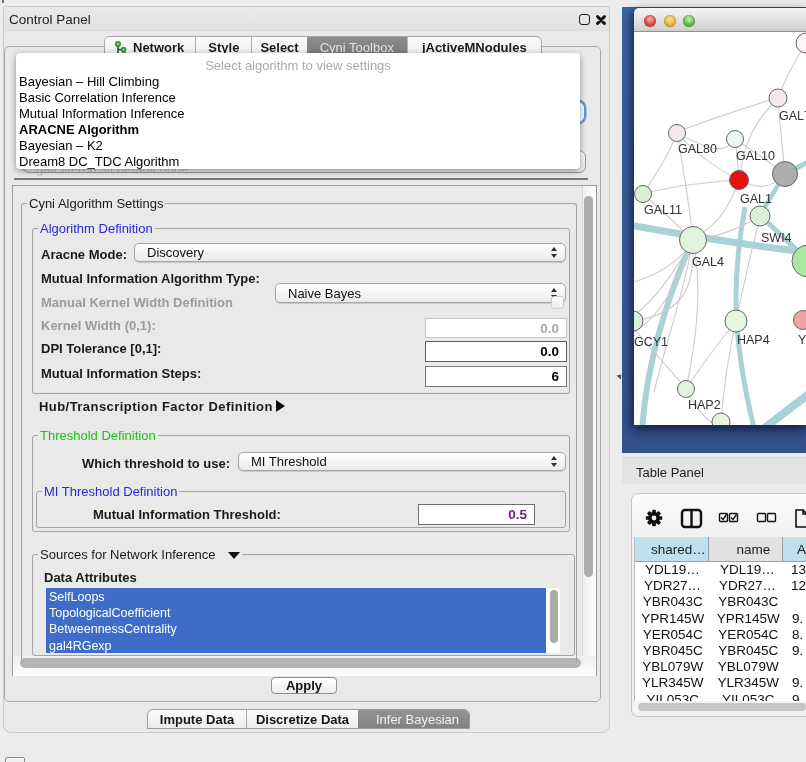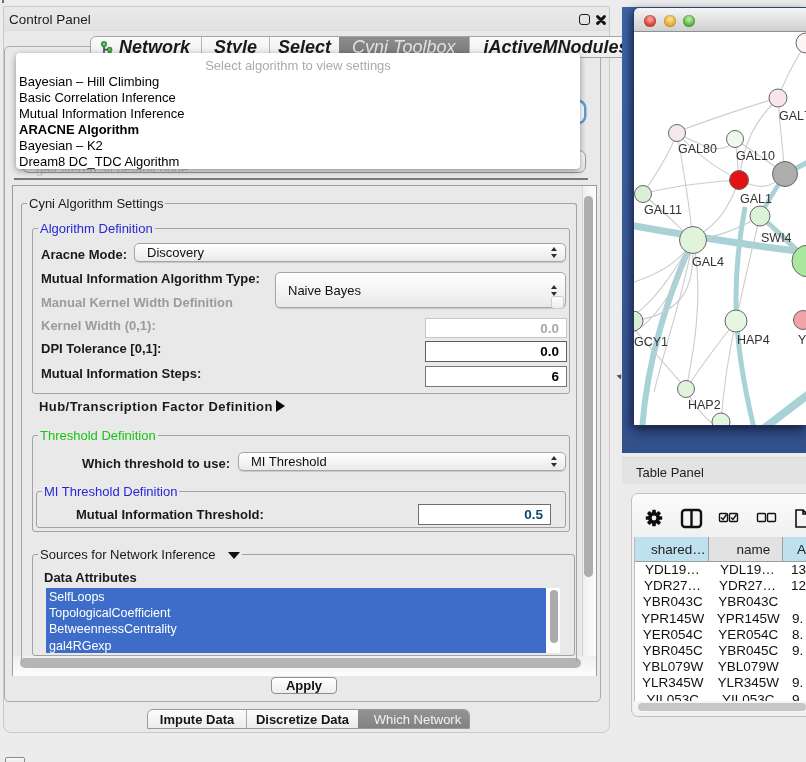--- a/index.html
+++ b/index.html
@@ -36,21 +36,21 @@
 
   <div class="abs" style="left:4px; top:8px; width:605px; height:23px; background:linear-gradient(#e9e9e9,#e2e2e2); border-bottom:1px solid #dcdcdc;"></div>
   <div class="abs" style="left:9px; top:12px; font-size:13.5px; color:#1c1c1c;">Control Panel</div>
   <div class="abs" style="left:579px; top:14px; width:10.5px; height:10.5px; border:1.6px solid #1c1c1c; border-radius:3px;"></div>
   <svg class="abs" style="left:596px; top:15px;" width="10" height="10" viewBox="0 0 10 10">
       <path d="M1.6,1.6 L8.4,8.4 M8.4,1.6 L1.6,8.4" stroke="#141414" stroke-width="2.9" stroke-linecap="round"></path>
     </svg>
 
   <div class="abs" style="left:4px; top:46px; width:597px; height:656px; background:#e9e9e9; border:1px solid #ababab; border-radius:5px;"></div>
 
-  <div class="abs" id="tabrow" style="left:90px; top:36px; height:22px; display:flex; border:1px solid #a6a6a6; border-radius:6px 6px 0 0; overflow:hidden; background:linear-gradient(#fbfbfb,#ededed); font-size:18px; font-weight:700; color:#1a1a1a;font-style:italic;">
+  <div class="abs" id="tabrow" style="left:104px; top:36px; height:22px; display:flex; border:1px solid #a6a6a6; border-radius:6px 6px 0 0; overflow:hidden; background:linear-gradient(#fbfbfb,#ededed); font-size:13px; font-weight:700; color:#1a1a1a;">
     <div style="display:flex; align-items:center; padding:0 11px 0 9px; border-right:1px solid #b5b5b5;">
       <svg width="13" height="15" viewBox="0 0 13 15" style="margin-right:6px; margin-top:3px;">
         <path d="M4,4 V13.4 H9" stroke="#4e4e5e" stroke-width="1.7" fill="none"></path>
         <path d="M4,8.6 H8.5" stroke="#4e4e5e" stroke-width="1.7" fill="none"></path>
         <circle cx="4" cy="3.1" r="2.8" fill="#3f9e3f" stroke="#2a7a2a" stroke-width="0.6"></circle>
         <circle cx="4" cy="3.1" r="1.3" fill="#7cc87c"></circle>
         <circle cx="9.6" cy="8.6" r="2.5" fill="#3f9e3f" stroke="#2a7a2a" stroke-width="0.6"></circle>
         <circle cx="9.6" cy="8.6" r="1.1" fill="#7cc87c"></circle>
         <circle cx="9.8" cy="13.4" r="2.4" fill="#3f9e3f" stroke="#2a7a2a" stroke-width="0.6"></circle>
         <circle cx="9.8" cy="13.4" r="1" fill="#7cc87c"></circle>
@@ -93,21 +93,21 @@
 
     <fieldset class="abs fs" style="left:32px; top:221px; width:538px; height:173px;">
       <legend style="color:#2727d8;">Algorithm Definition</legend>
     </fieldset>
     <div class="abs b lab" style="left:41px; top:247px;">Aracne Mode:</div>
     <div class="abs combo" style="left:134px; top:243px; width:432px; height:19px;">
         <span style="padding-left:12px;">Discovery</span>
         <span class="arr"></span>
       </div>
     <div class="abs b lab" style="left:41px; top:271px;">Mutual Information Algorithm Type:</div>
-    <div class="abs combo" style="left:275px; top:272px; width:291px; height:36px;">
+    <div class="abs combo" style="left:275px; top:283px; width:291px; height:20px;">
         <span style="padding-left:12px;">Naive Bayes</span>
         <span class="arr"></span>
       </div>
     <div class="abs b lab" style="left:41px; top:295px; color:#9b9b9b;">Manual Kernel Width Definition</div>
     <div class="abs" style="left:551px; top:296px; width:13px; height:13px; border:1px solid #cdcdcd; border-radius:3px; background:linear-gradient(#fdfdfd,#ededed);"></div>
     <div class="abs b lab" style="left:41px; top:318px; color:#9b9b9b;">Kernel Width (0,1):</div>
     <div class="abs field" style="left:425px; top:318px; width:142px; height:20px; border:1px solid #c6c6c6; color:#a8a8a8;">0.0</div>
     <div class="abs b lab" style="left:41px; top:341px;">DPI Tolerance [0,1]:</div>
     <div class="abs field" style="left:425px; top:341px; width:142px; height:21px; border:1px solid #5e5e5e; color:#000;">0.0</div>
     <div class="abs b lab" style="left:41px; top:366px;">Mutual Information Steps:</div>
@@ -121,38 +121,38 @@
     </fieldset>
     <div class="abs b lab" style="left:82px; top:456px;">Which threshold to use:</div>
     <div class="abs combo" style="left:238px; top:452px; width:328px; height:19px;">
         <span style="padding-left:12px;">MI Threshold</span>
         <span class="arr"></span>
       </div>
 
     <fieldset class="abs fs" style="left:36px; top:484px; width:530px; height:44px;">
       <legend style="color:#2727d8;margin-top:44px;">MI Threshold Definition</legend>
     </fieldset>
-    <div class="abs b lab" style="left:28px; top:507px;padding-left:48px;">Mutual Information Threshold:</div>
-    <div class="abs field" style="left:418px; top:504px; width:133px; height:21px; border:1px solid #6e6e6e; color:#0c4a6e;">0.5</div>
+    <div class="abs b lab" style="left:45px; top:507px;padding-left:48px;">Mutual Information Threshold:</div>
+    <div class="abs field" style="left:418px; top:504px; width:117px; height:21px; border:1px solid #6e6e6e; color:#701a75;">0.5</div>
 
     <fieldset class="abs fs" style="left:32px; top:547px; width:543px; height:109px;">
       <legend style="color:#1a1a1a;">Sources for Network Inference <span class="dtri"></span></legend>
     </fieldset>
     <div class="abs b lab" style="left:44px; top:570px;">Data Attributes</div>
     <div class="abs" style="left:46px; top:588px; width:514px; height:65px; background:#fff;"></div>
     <div class="abs" style="left:46px; top:588px; width:500px; height:65px; background:#3d6dc9; color:#fff; font-size:12.5px; padding:1px 0 0 3px; line-height:16.2px;">SelfLoops<br>TopologicalCoefficient<br>BetweennessCentrality<br>gal4RGexp</div>
     <div class="abs" style="left:550px; top:590px; width:8px; height:53px; background:#ababab; border-radius:4px;"></div>
   </div>
 
   <div class="abs" style="left:271px; top:677px; width:66px; height:17px; background:linear-gradient(#fff,#ededed); border:1px solid #8f8f8f; border-radius:4px; text-align:center; font-size:13px; color:#111; line-height:15px; font-weight:600;">Apply</div>
 
   <div class="abs" id="bottomtabs" style="left:147px; top:709px; height:20px; display:flex; border:1px solid #9a9a9a; border-radius:6px 6px 0 0; overflow:hidden; background:linear-gradient(#fcfcfc,#ececec); font-size:13px; font-weight:700; color:#151515;">
     <div style="width:99px; display:flex; align-items:center; justify-content:center; border-right:1px solid #a9a9a9;">Impute Data</div>
     <div style="width:111px; display:flex; align-items:center; justify-content:center;">Discretize Data</div>
-    <div style="width:111px; display:flex; align-items:center; justify-content:center; background:linear-gradient(#939393,#828282); color:#f2f2f2; font-weight:400; padding-left:8px;">Which Network</div>
+    <div style="width:111px; display:flex; align-items:center; justify-content:center; background:linear-gradient(#939393,#828282); color:#f2f2f2; font-weight:400; padding-left:8px;">Infer Bayesian</div>
   </div>
 
   <div class="abs" style="left:5px; top:757px; width:20px; height:10px; background:linear-gradient(#fafafa,#e0e0e0); border:1px solid #8a8a8a; border-radius:2px;"></div>
 
   <div class="abs" id="desktop" style="left:622px; top:7px; width:184px; height:446px; background:linear-gradient(#3e63a6,#3a5c9c 60%,#33518b);"></div>
 
   <div class="abs" style="left:634px; top:8px; width:172px; height:417px; border-radius:5px 0 0 0; box-shadow:0 6px 14px rgba(0,0,25,0.5), -3px 2px 7px rgba(0,0,30,0.35); outline:1px solid rgba(40,55,90,0.55);"></div>
   <div class="abs" style="left:634px; top:8px; width:172px; height:24px; background:linear-gradient(#f5f5f5,#cfcfcf); border-bottom:1px solid #909090; border-radius:5px 0 0 0;"></div>
   <div class="abs mac" style="left:644px; top:15px; background:radial-gradient(circle at 50% 35%, #f09a90 15%, #e0453e 55%, #b33730);"></div>
   <div class="abs mac" style="left:664px; top:15px; background:radial-gradient(circle at 50% 35%, #f8d688 15%, #edaf34 55%, #c08a22);"></div>

